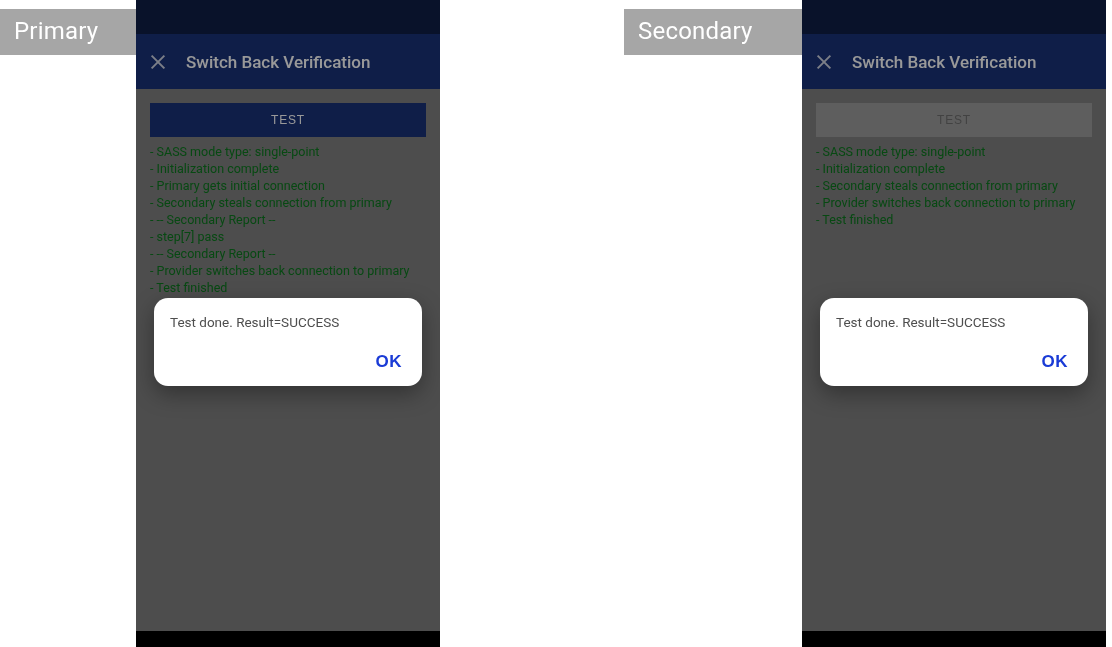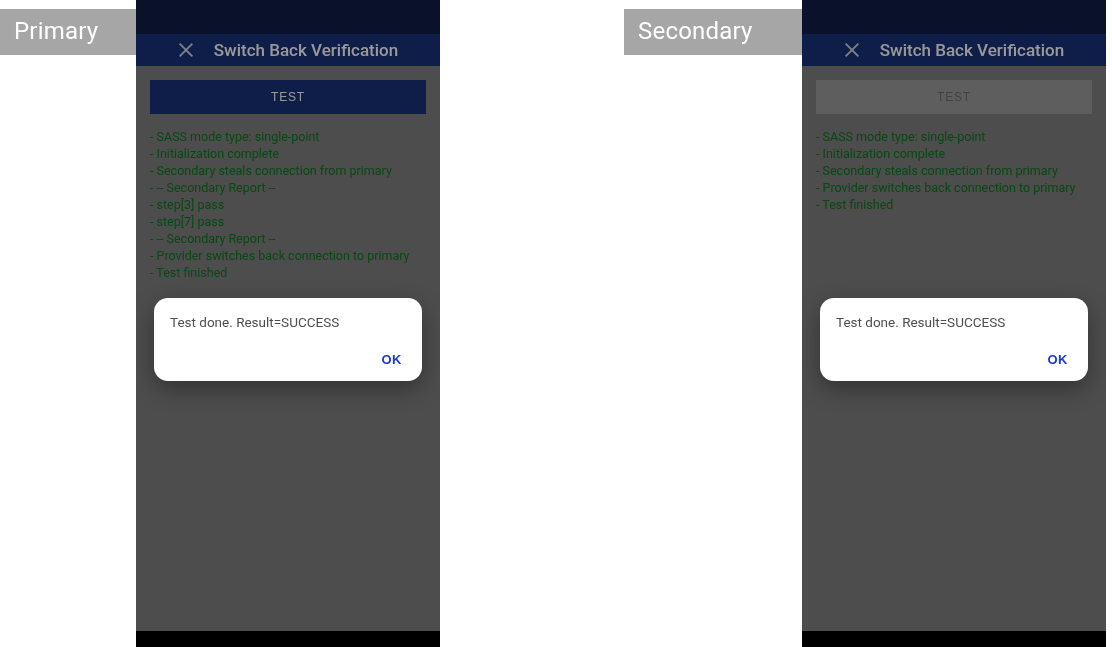--- a/index.html
+++ b/index.html
@@ -38,27 +38,26 @@
     pointer-events: none;
     z-index: 5;
   }
 
   .status-bar {
     height: 34px;
     background: #0f1f46;
   }
 
   .title-bar {
-    height: 32px;
+    height: 55px;
     background: #1a3379;
     display: flex;
     align-items: center;
     padding: 0 14px;
     gap: 20px;
-    justify-content: center;
   }
   .close-icon {
     width: 16px; height: 16px;
     position: relative;
     flex-shrink: 0;
   }
   .close-icon::before, .close-icon::after {
     content: "";
     position: absolute;
     left: 7px; top: -1px;
@@ -89,21 +88,21 @@
     display: flex;
     align-items: center;
     justify-content: center;
   }
   .test-btn.disabled {
     background: #9d9d9d;
     color: #6f6f6f;
   }
 
   .log-area {
-    margin-top: 14px;
+    margin-top: 6px;
     font-size: 12.5px;
     line-height: 17px;
     color: #0c7a1f;
   }
   .log-line::before { content: "- "; }
 
   .nav-bar {
     position: absolute;
     left: 0; right: 0; bottom: 0;
     height: 16px;
@@ -127,21 +126,21 @@
     margin-bottom: 16px;
   }
   .dialog-actions {
     display: flex;
     justify-content: flex-end;
   }
   .dialog-ok {
     background: none;
     border: none;
     color: #1a3bd6;
-    font-size: 13px;
+    font-size: 17px;
     font-weight: 600;
     letter-spacing: 0.5px;
     padding: 6px 4px;
     cursor: pointer;
   }
 </style>
 </head>
 <body>
 
 <div class="stage">
@@ -155,23 +154,23 @@
     <div class="title-bar">
       <div class="close-icon"></div>
       <div class="title-text">Switch Back Verification</div>
     </div>
 
     <div class="content">
       <button class="test-btn">TEST</button>
       <div class="log-area" id="log-primary">
           <div class="log-line">SASS mode type: single-point</div>
           <div class="log-line">Initialization complete</div>
+          <div class="log-line">Primary gets initial connection</div>
           <div class="log-line">Secondary steals connection from primary</div>
           <div class="log-line">-- Secondary Report --</div>
-          <div class="log-line">step[3] pass</div>
           <div class="log-line">step[7] pass</div>
           <div class="log-line">-- Secondary Report --</div>
           <div class="log-line">Provider switches back connection to primary</div>
           <div class="log-line">Test finished</div>
         </div>
     </div>
 
     <div class="overlay-dim"></div>
 
     <div class="dialog">

